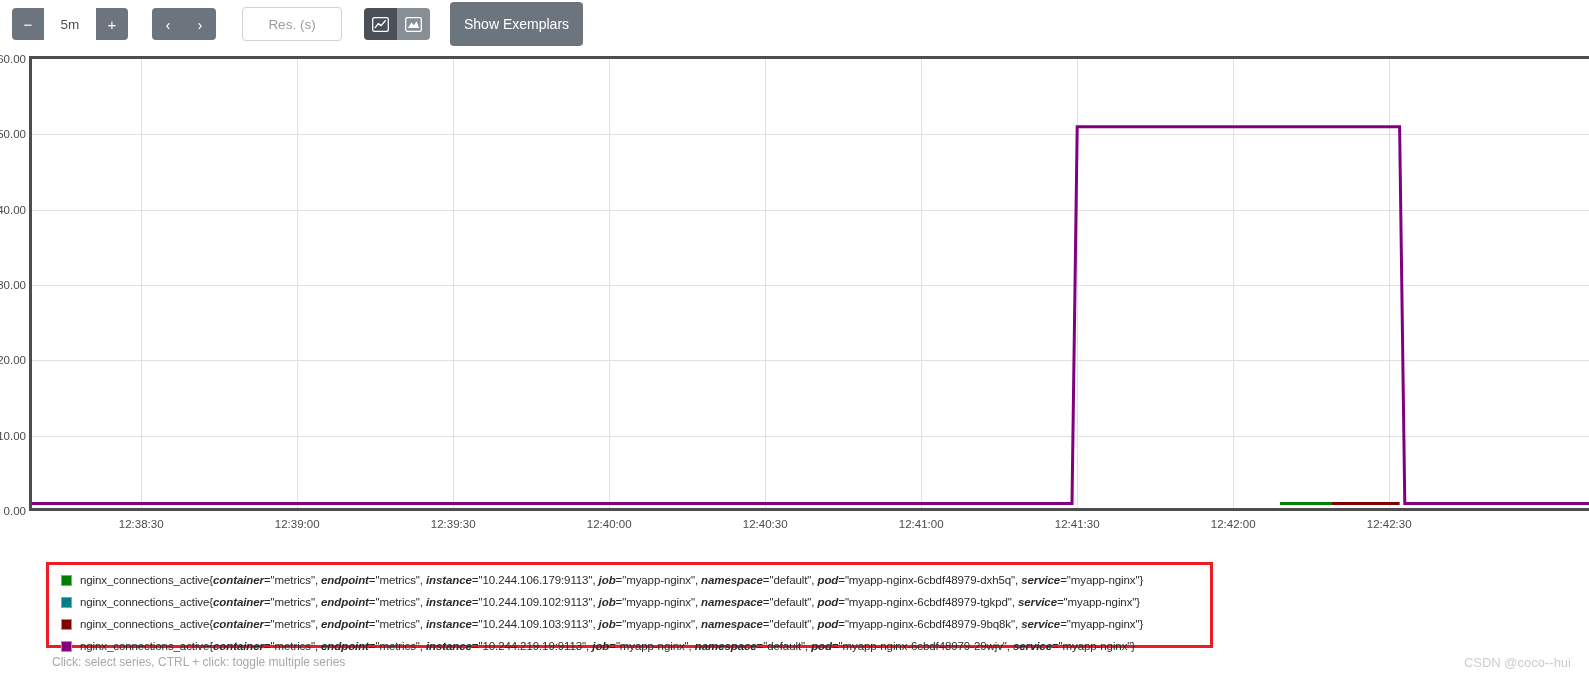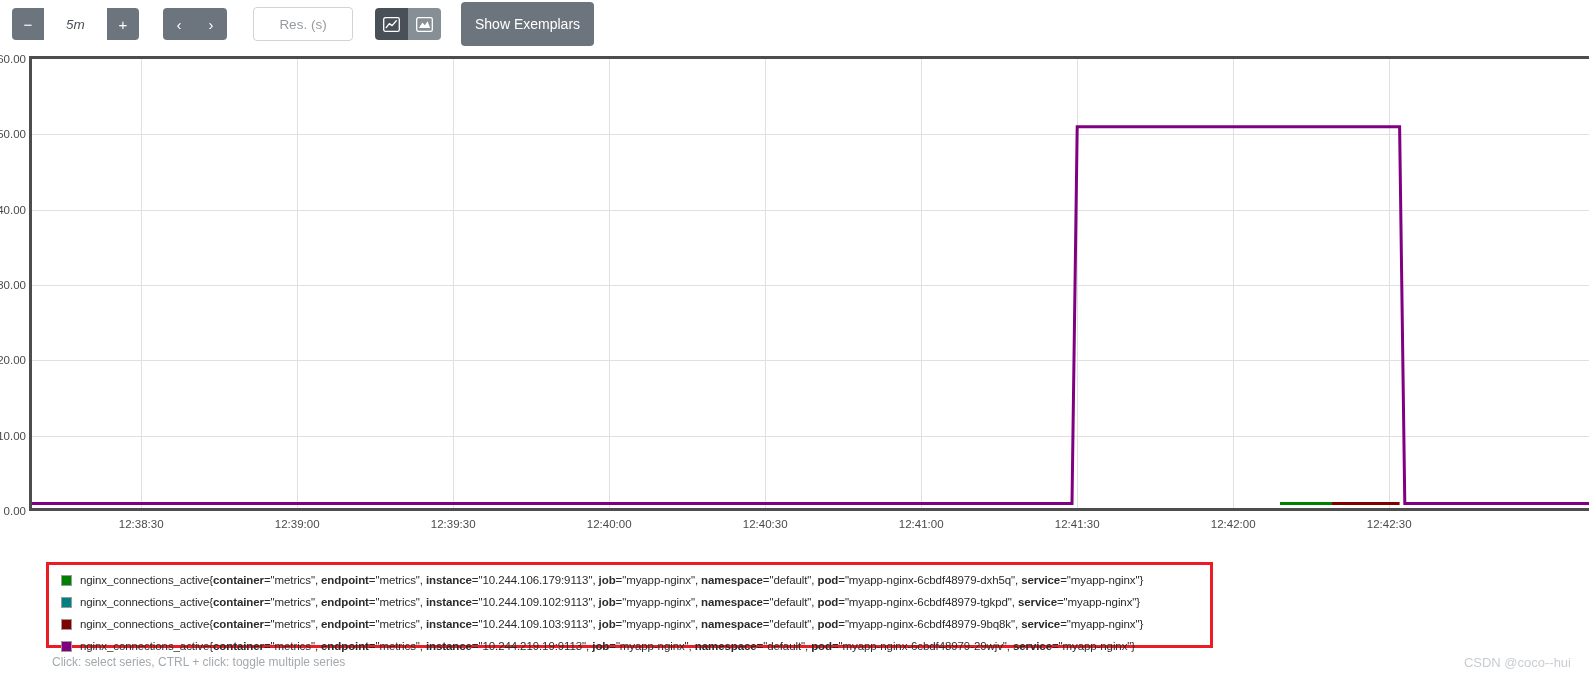--- a/index.html
+++ b/index.html
@@ -24,21 +24,21 @@
     display:flex;align-items:center;justify-content:center;
     font-size:15px;line-height:1;cursor:pointer;
     font-family:"Liberation Sans", sans-serif;
   }
   .btn-dark.wide{padding:0 14px;}
   .field-white{
     background:#fff;color:#495057;height:32px;
     display:flex;align-items:center;justify-content:center;
     font-size:13.5px;border:none;
   }
-  .range-val{width:63px;font-style:italic;}
+  .range-val{width:52px;}
   .time-field{
     width:176px;position:relative;justify-content:center;
     font-size:13.5px;color:#3d4348;
   }
   .time-clear{
     position:absolute;right:14px;top:50%;transform:translateY(-50%);
     font-size:14px;color:#54595e;cursor:pointer;line-height:1;
   }
   .grp-range{margin-left:8px;}
   .grp-time{margin-left:24px;}
@@ -84,21 +84,21 @@
   }
   .legend-row{
     display:flex;align-items:center;height:20px;margin-top:2px;
     padding-left:12px;white-space:nowrap;cursor:pointer;
   }
   .legend-row:first-child{margin-top:5px;}
   .swatch{
     width:9px;height:9px;border:1px solid #9b9b9b;margin-right:8px;flex:none;
   }
   .legend-text{font-size:11.5px;color:#2b2b2b;letter-spacing:-0.1px;}
-  .legend-text b{font-weight:bold;}
+  .legend-text b{font-weight:bold;font-style:italic;}
   .legend-text .v{color:#2b2b2b;}
   .hint{
     position:absolute;left:52px;top:655px;
     font-size:12px;color:#a4a9ad;
   }
   .watermark{
     position:absolute;right:18px;top:655px;
     font-size:13px;color:#c9cdd1;
   }
 </style>

